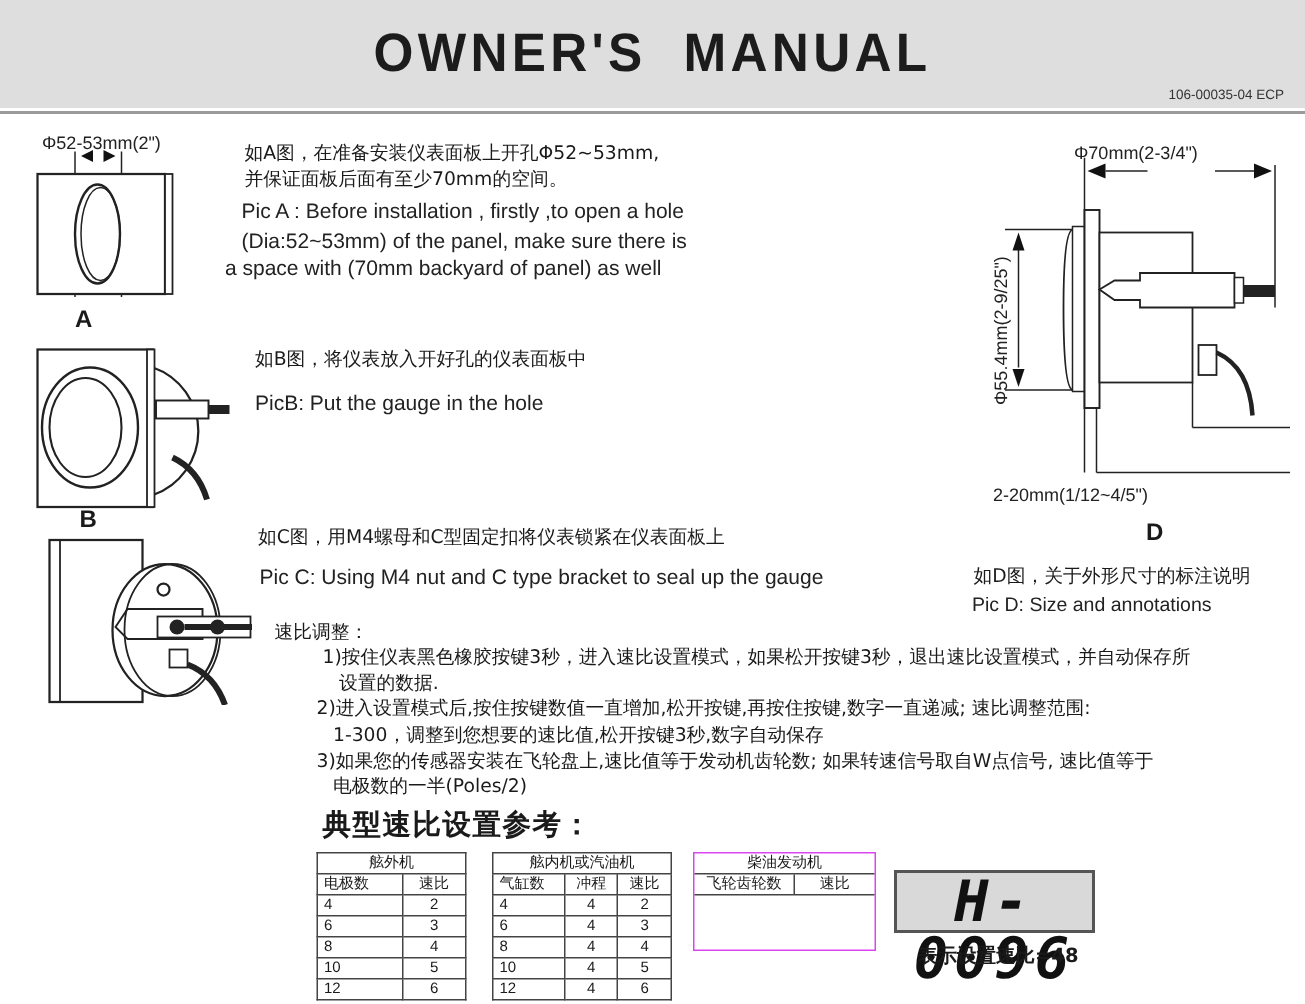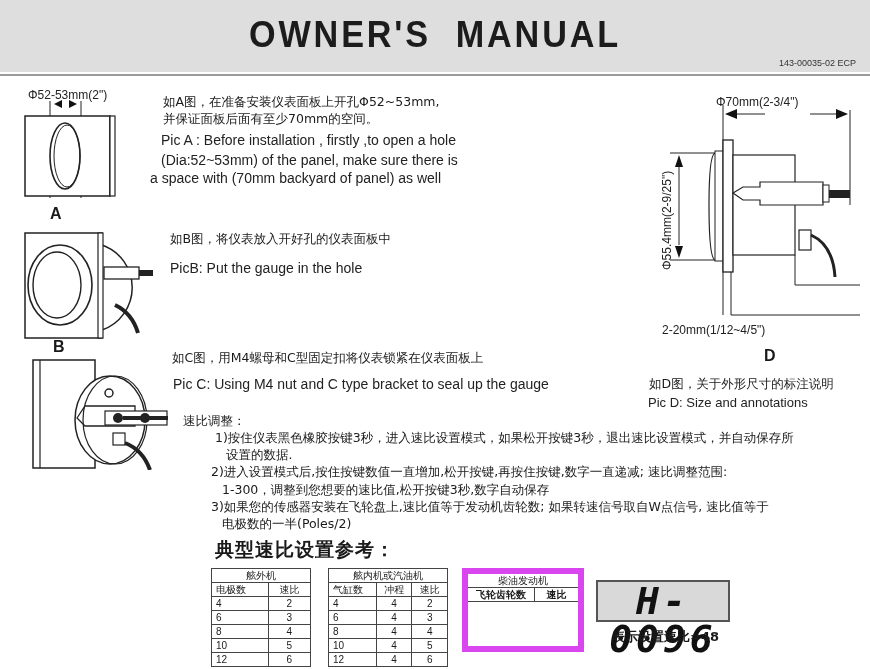--- a/index.html
+++ b/index.html
@@ -19,21 +19,21 @@
   table.ref td{border:1px solid #444;padding:0 4px;height:13px;line-height:13px;}
   table.ref td.c{text-align:center;}
   .lcd{left:596px;top:580px;width:134px;height:42px;background:#d9d9d9;border:2px solid #555;box-sizing:border-box;font-family:"DejaVu Sans Mono",monospace;font-size:38px;font-style:italic;line-height:38px;text-align:center;letter-spacing:4px;color:#111;font-weight:bold;}
   .lcd-cap{left:612px;top:628px;font-size:13px;font-weight:bold;white-space:nowrap;}
 </style>
 </head>
 <body>
 
 <div class="abs header"></div>
 <div class="abs title" style="white-space:pre;">OWNER'S  MANUAL</div>
-<div class="abs docno">143-00035-02 ECP</div>
+<div class="abs docno">106-00035-04 ECP</div>
 <div class="abs hr"></div>
 
 <div class="abs dim" style="left:28px;top:88px;">Φ52-53mm(2")</div>
 <svg class="abs" style="left:20px;top:98px;" width="100" height="110">
   <line x1="30" y1="3" x2="30" y2="100" stroke="#222" stroke-width="1"></line>
   <line x1="61" y1="3" x2="61" y2="100" stroke="#222" stroke-width="1"></line>
   <polygon points="34,6 42,2 42,10" fill="#111"></polygon>
   <polygon points="57,6 49,2 49,10" fill="#111"></polygon>
   <rect x="5" y="18" width="85" height="80" fill="#fff" stroke="#222" stroke-width="1.5"></rect>
   <line x1="90" y1="18" x2="90" y2="98" stroke="#222"></line>
@@ -193,22 +193,22 @@
         </tr>
     <tr>
           <td>12</td>
           <td class="c">4</td>
           <td class="c">6</td>
         </tr>
   </tbody>
     </table>
 </div>
 
-<div class="abs" style="left:462px;top:568px;width:122px;height:84px;border:6px solid #d946ef;box-sizing:border-box;">
+<div class="abs" style="left:462px;top:568px;width:122px;height:66px;border:1px solid #d946ef;box-sizing:border-box;">
   <div style="border-bottom:1px solid #444;text-align:center;font-size:10px;height:13px;line-height:13px;">柴油发动机</div>
-  <div style="display:flex;border-bottom:1px solid #444;font-size:10px;height:13px;line-height:13px;font-weight:bold;">
+  <div style="display:flex;border-bottom:1px solid #444;font-size:10px;height:13px;line-height:13px;">
     <div style="flex:0 0 66px;border-right:1px solid #444;text-align:center;">飞轮齿轮数</div>
     <div style="flex:1;text-align:center;">速比</div>
   </div>
 </div>
 
 <div class="abs lcd">H-0096</div>
 <div class="abs lcd-cap">表示设置速比=48</div>
 
 </body></html>

